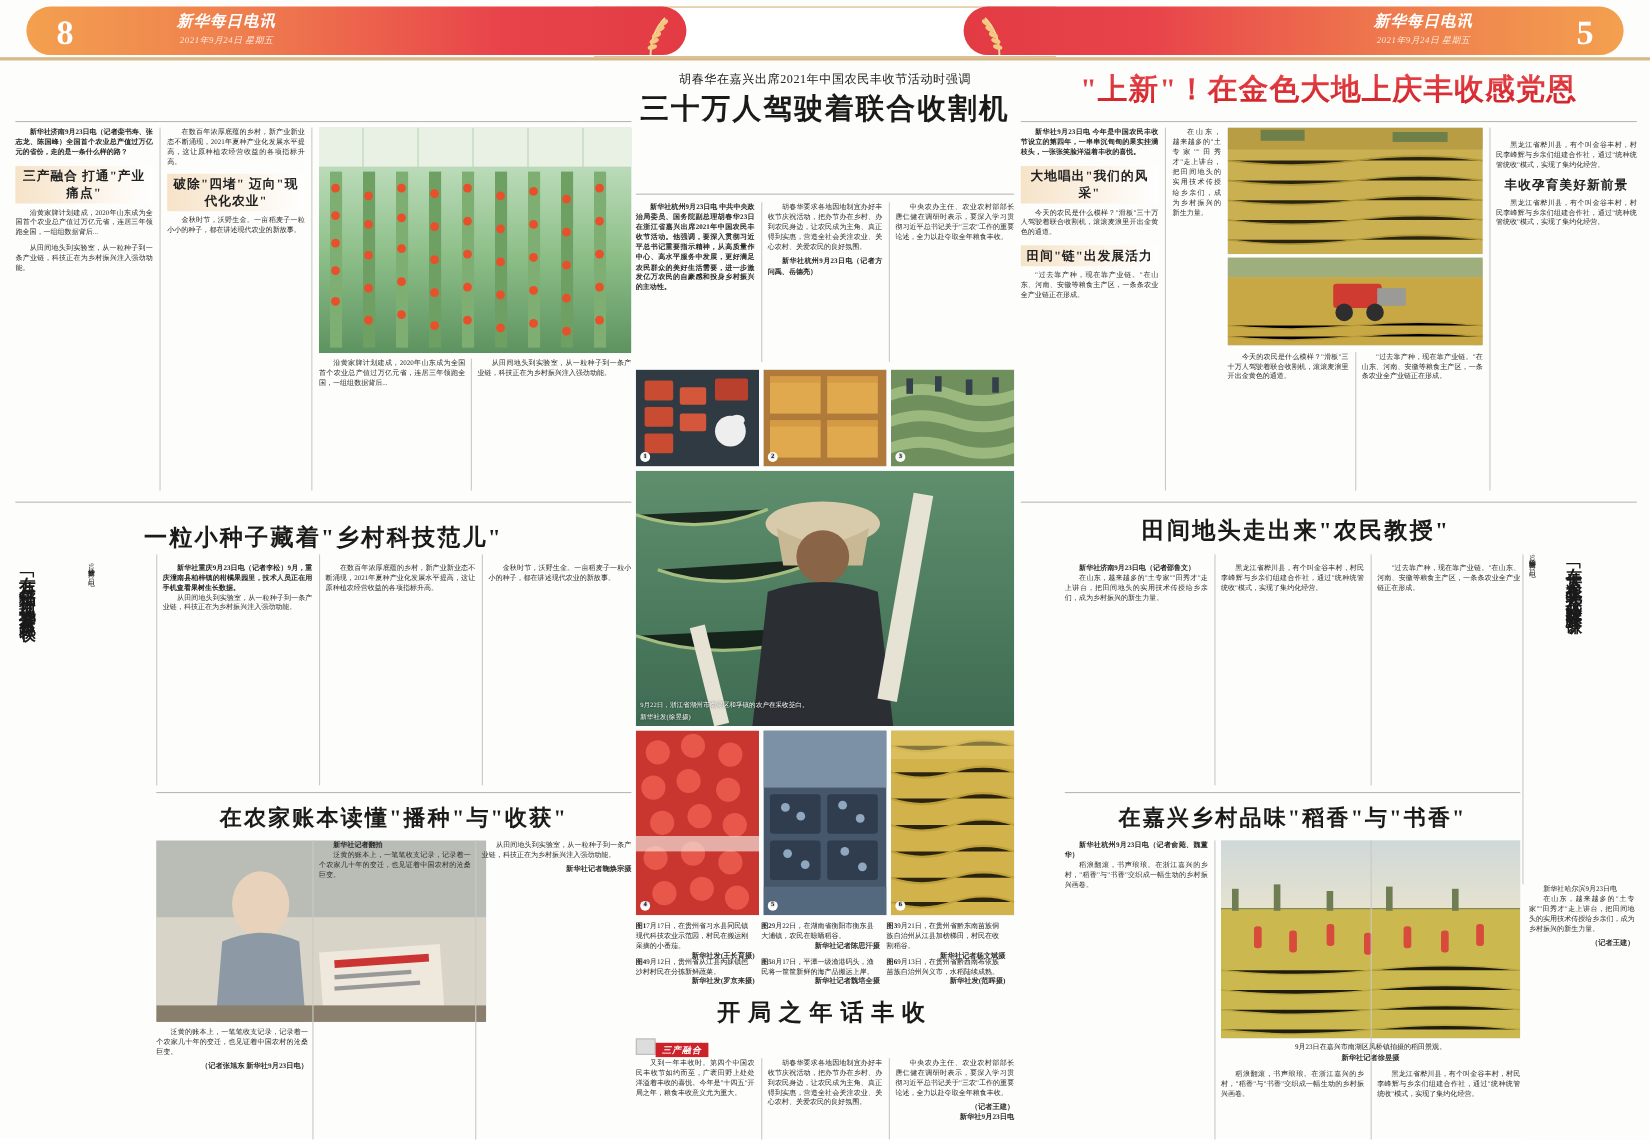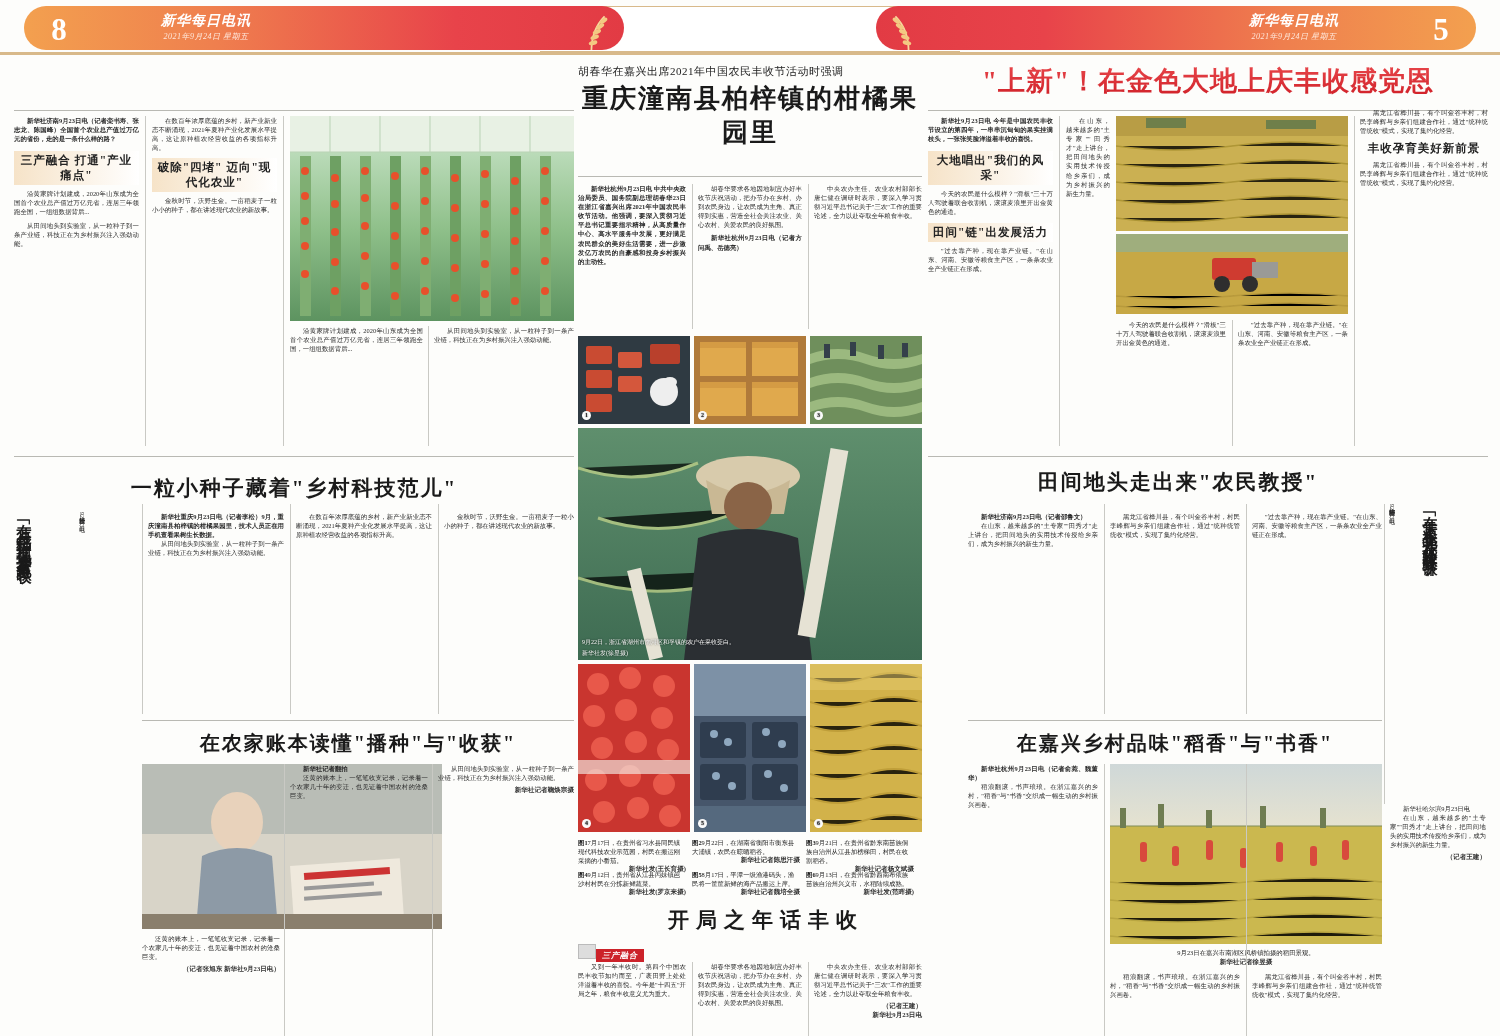--- a/index.html
+++ b/index.html
@@ -38,21 +38,21 @@
   .mh-rule{position:absolute;left:0;top:52px;width:1500px;height:3px;background:#d8b98a;}
 
   
   .col-rule{position:absolute;background:#c9c9c4;width:1px;}
   .hr-rule{position:absolute;background:#b9b9b3;height:1px;}
   .hl-red{color:#d5262c;font-weight:700;letter-spacing:1px;
      font-family:"Liberation Serif",serif;
      background:linear-gradient(180deg,#e8474b 0%,#cf1f27 100%);
      -webkit-background-clip:text;background-clip:text;-webkit-text-fill-color:transparent;}
   .hl-black{color:#1a1a1a;font-weight:700;letter-spacing:2px;font-family:"Liberation Serif",serif;}
-  .kicker{font-size:11px;color:#222;letter-spacing:.5px;}
+  .kicker{font-size:11px;color:#222;text-align:center;letter-spacing:.5px;}
   .secthead{font-size:11.5px;font-weight:700;color:#222;text-align:center;letter-spacing:1px;}
   .credit{font-size:6.6px;color:#333;text-align:right;font-weight:700;}
 
   
   .txt{font-size:6.4px;line-height:9.1px;color:#2a2a2a;text-align:justify;
     text-justify:inter-ideograph;word-break:break-all;font-family:"Liberation Serif",serif;}
   .txt.b{font-weight:700;}
   .txt-ind{text-indent:13px;}
 
   
@@ -296,21 +296,21 @@
     </div>
     <div class="col-rule" style="left:418px;top:700px;height:320px;"></div>
     <div style="position:absolute;left:424px;top:700px;width:136px;height:320px;">
       <div class="txt txt-ind">从田间地头到实验室，从一粒种子到一条产业链，科技正在为乡村振兴注入强劲动能。</div>
       <div class="credit" style="margin-top:4px;">新华社记者鞠焕宗摄</div>
     </div>
   </div>
 
   <div style="position:absolute;left:578px;top:64px;width:344px;height:960px;">
     <div class="kicker">胡春华在嘉兴出席2021年中国农民丰收节活动时强调</div>
-    <div class="hl-black" style="font-size:26px;text-align:center;line-height:34px;margin-top:3px;">重庆潼南县柏梓镇的柑橘果园里</div>
+    <div class="hl-black" style="font-size:26px;text-align:center;line-height:34px;margin-top:3px;">三十万人驾驶着联合收割机</div>
     <div class="hr-rule" style="left:0;top:112px;width:344px;"></div>
 
     <div style="position:absolute;left:0;top:120px;width:108px;">
       <div class="txt txt-ind b">新华社杭州9月23日电 中共中央政治局委员、国务院副总理胡春华23日在浙江省嘉兴出席2021年中国农民丰收节活动。他强调，要深入贯彻习近平总书记重要指示精神，从高质量作中心、高水平服务中发展，更好满足农民群众的美好生活需要，进一步激发亿万农民的自豪感和投身乡村振兴的主动性。</div>
     </div>
     <div class="col-rule" style="left:114px;top:120px;height:145px;"></div>
     <div style="position:absolute;left:120px;top:120px;width:104px;">
       <div class="txt txt-ind">胡春华要求各地因地制宜办好丰收节庆祝活动，把办节办在乡村、办到农民身边，让农民成为主角、真正得到实惠，营造全社会关注农业、关心农村、关爱农民的良好氛围。</div>
       <div class="txt txt-ind b" style="margin-top:4px;">新华社杭州9月23日电（记者方问禹、岳德亮）</div>
     </div>
@@ -491,21 +491,21 @@
       <div style="width:108px;">
         <div class="pcap-row"><b>图5</b><span>8月17日，平潭一级渔港码头，渔民将一筐筐新鲜的海产品搬运上岸。</span></div>
         <div class="credit">新华社记者魏培全摄</div>
       </div>
       <div style="width:108px;">
         <div class="pcap-row"><b>图6</b><span>9月13日，在贵州省黔西南布依族苗族自治州兴义市，水稻陆续成熟。</span></div>
         <div class="credit">新华社发(范晖摄)</div>
       </div>
     </div>
 
-    <div class="bigcenter" style="position:absolute;left:16px;top:842px;width:344px;">开局之年话丰收</div>
+    <div class="bigcenter" style="position:absolute;left:0;top:842px;width:344px;">开局之年话丰收</div>
 
     <div style="position:absolute;left:0;top:880px;width:344px;">
       <span class="badge-ico"></span><span class="badge-pl">三产融合</span>
     </div>
     <div style="position:absolute;left:0;top:898px;width:108px;">
       <div class="txt txt-ind">又到一年丰收时。第四个中国农民丰收节如约而至，广袤田野上处处洋溢着丰收的喜悦。今年是"十四五"开局之年，粮食丰收意义尤为重大。</div>
     </div>
     <div class="col-rule" style="left:114px;top:898px;height:125px;"></div>
     <div style="position:absolute;left:120px;top:898px;width:104px;">
       <div class="txt txt-ind">胡春华要求各地因地制宜办好丰收节庆祝活动，把办节办在乡村、办到农民身边，让农民成为主角、真正得到实惠，营造全社会关注农业、关心农村、关爱农民的良好氛围。</div>
@@ -569,21 +569,21 @@
           </g>
         <g stroke="#b89a3c" stroke-width="1.4">
             <path d="M0 62 q58 6 116 0 t116 0"></path>
             <path d="M0 72 q58 6 116 0 t116 0"></path>
           </g>
       </svg>
       <div class="ph-cap" style="right:3px;bottom:3px;writing-mode:vertical-rl;">新华社记者张楠摄</div>
     </div>
 
     <div class="col-rule" style="left:426px;top:52px;height:330px;"></div>
-    <div style="position:absolute;left:432px;top:44px;width:128px;height:330px;">
+    <div style="position:absolute;left:432px;top:64px;width:128px;height:330px;">
       <div class="txt txt-ind">黑龙江省桦川县，有个叫金谷丰村，村民李峰辉与乡亲们组建合作社，通过"统种统管统收"模式，实现了集约化经营。</div>
       <div class="secthead" style="margin:6px 0 4px;">丰收孕育美好新前景</div>
       <div class="txt txt-ind">黑龙江省桦川县，有个叫金谷丰村，村民李峰辉与乡亲们组建合作社，通过"统种统管统收"模式，实现了集约化经营。</div>
     </div>
 
     <div style="position:absolute;left:188px;top:256px;width:110px;height:126px;">
       <div class="txt txt-ind">今天的农民是什么模样？"滑板"三十万人驾驶着联合收割机，滚滚麦浪里开出金黄色的通道。</div>
     </div>
     <div class="col-rule" style="left:304px;top:256px;height:126px;"></div>
     <div style="position:absolute;left:310px;top:256px;width:110px;height:126px;">

